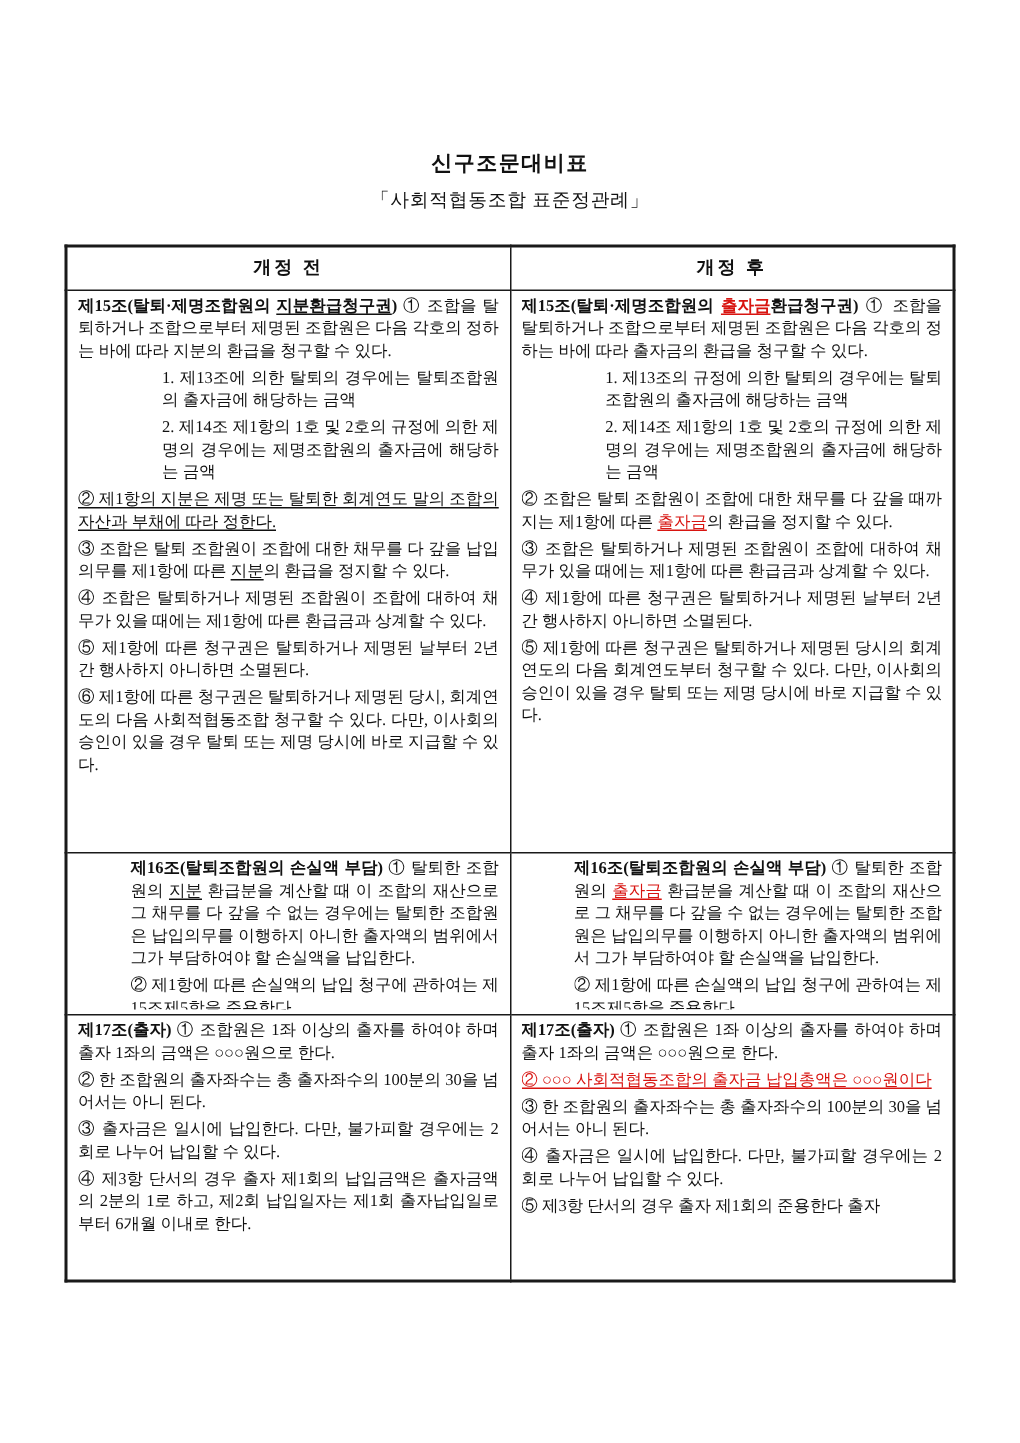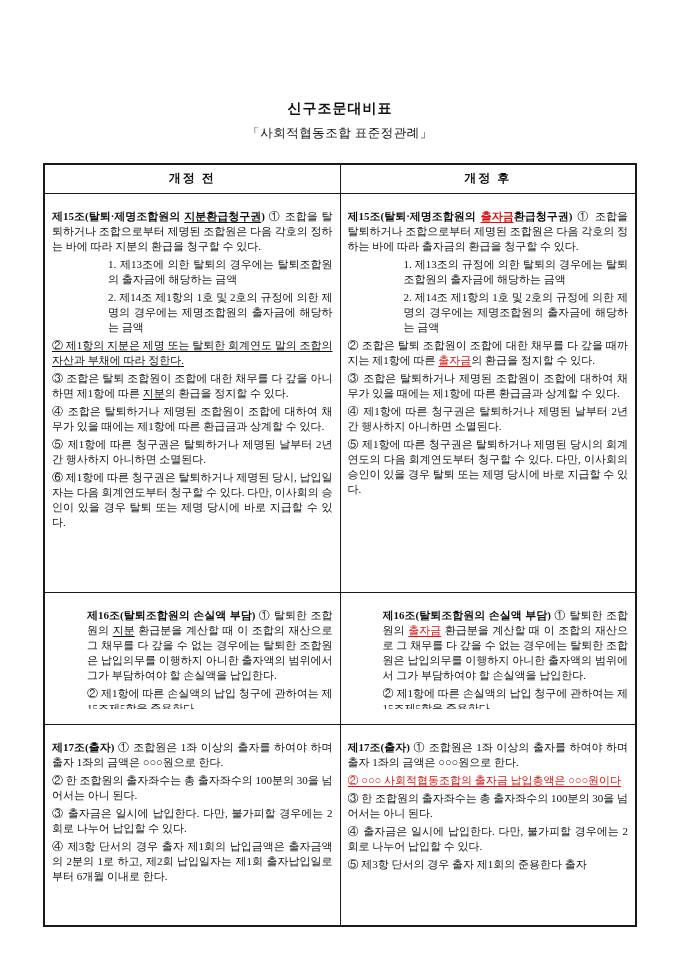--- a/index.html
+++ b/index.html
@@ -21,21 +21,21 @@
   table.compare {
     width: 100%; margin-top: 21px;
     border-collapse: collapse; table-layout: fixed;
     border: 2px solid #1a1a1a;
   }
   table.compare th, table.compare td { border: 1.5px solid #1a1a1a; vertical-align: top; }
   table.compare th {
     height: 29px; font-size: 12px; font-weight: bold;
     text-align: center; vertical-align: middle; letter-spacing: 2px;
   }
-  table.compare td { padding: 15px 7px; }
+  table.compare td { padding: 3px 7px; }
   .cell-inner { overflow: hidden; }
   tr.row-0 .cell-inner { height: 368px; }
   tr.row-1 .cell-inner { height: 101px; margin-left: 35px; }
   tr.row-2 .cell-inner { height: 170px; }
   .clause {
     font-size: 11px; line-height: 15px;
     text-align: justify; word-break: break-all;
     margin-bottom: 3px;
   }
   .clause.indent { padding-left: 8px; margin-left: 48px; }
@@ -58,24 +58,24 @@
       </tr>
     </thead>
     <tbody>
         <tr class="row-0">
           <td>
             <div class="cell-inner">
               <p class="clause"><span class="b">제15조(탈퇴·제명조합원의 </span><span class="b u">지분환급청구권</span><span class="b">) </span><span>① 조합을 탈퇴하거나 조합으로부터 제명된 조합원은 다음 각호의 정하는 바에 따라 지분의 환급을 청구할 수 있다.</span></p>
               <p class="clause indent"><span>1. 제13조에 의한 탈퇴의 경우에는 탈퇴조합원의 출자금에 해당하는 금액</span></p>
               <p class="clause indent"><span>2. 제14조 제1항의 1호 및 2호의 규정에 의한 제명의 경우에는 제명조합원의 출자금에 해당하는 금액</span></p>
               <p class="clause"><span class="u">② 제1항의 지분은 제명 또는 탈퇴한 회계연도 말의 조합의 자산과 부채에 따라 정한다.</span></p>
-              <p class="clause"><span>③ 조합은 탈퇴 조합원이 조합에 대한 채무를 다 갚을 아니하면 제1항에 따른 </span><span class="u">지분</span><span>의 환급을 정지할 수 있다.</span></p>
+              <p class="clause"><span>③ 조합은 탈퇴 조합원이 조합에 대한 채무를 다 갚을 납입의무를 제1항에 따른 </span><span class="u">지분</span><span>의 환급을 정지할 수 있다.</span></p>
               <p class="clause"><span>④ 조합은 탈퇴하거나 제명된 조합원이 조합에 대하여 채무가 있을 때에는 제1항에 따른 환급금과 상계할 수 있다.</span></p>
               <p class="clause"><span>⑤ 제1항에 따른 청구권은 탈퇴하거나 제명된 날부터 2년간 행사하지 아니하면 소멸된다.</span></p>
-              <p class="clause"><span>⑥ 제1항에 따른 청구권은 탈퇴하거나 제명된 당시, 납입일자는 다음 회계연도부터 청구할 수 있다. 다만, 이사회의 승인이 있을 경우 탈퇴 또는 제명 당시에 바로 지급할 수 있다.</span></p>
+              <p class="clause"><span>⑥ 제1항에 따른 청구권은 탈퇴하거나 제명된 당시, 회계연도의 다음 사회적협동조합 청구할 수 있다. 다만, 이사회의 승인이 있을 경우 탈퇴 또는 제명 당시에 바로 지급할 수 있다.</span></p>
             </div>
           </td>
           <td>
             <div class="cell-inner">
               <p class="clause"><span class="b">제15조(탈퇴·제명조합원의 </span><span class="b u r">출자금</span><span class="b">환급청구권) </span><span>① 조합을 탈퇴하거나 조합으로부터 제명된 조합원은 다음 각호의 정하는 바에 따라 출자금의 환급을 청구할 수 있다.</span></p>
               <p class="clause indent"><span>1. 제13조의 규정에 의한 탈퇴의 경우에는 탈퇴조합원의 출자금에 해당하는 금액</span></p>
               <p class="clause indent"><span>2. 제14조 제1항의 1호 및 2호의 규정에 의한 제명의 경우에는 제명조합원의 출자금에 해당하는 금액</span></p>
               <p class="clause"><span>② 조합은 탈퇴 조합원이 조합에 대한 채무를 다 갚을 때까지는 제1항에 따른 </span><span class="u r">출자금</span><span>의 환급을 정지할 수 있다.</span></p>
               <p class="clause"><span>③ 조합은 탈퇴하거나 제명된 조합원이 조합에 대하여 채무가 있을 때에는 제1항에 따른 환급금과 상계할 수 있다.</span></p>
               <p class="clause"><span>④ 제1항에 따른 청구권은 탈퇴하거나 제명된 날부터 2년간 행사하지 아니하면 소멸된다.</span></p>

